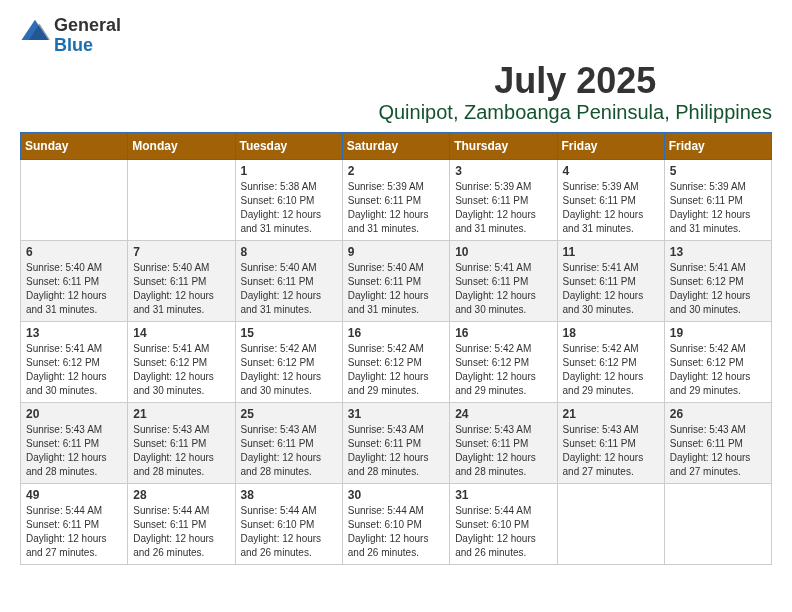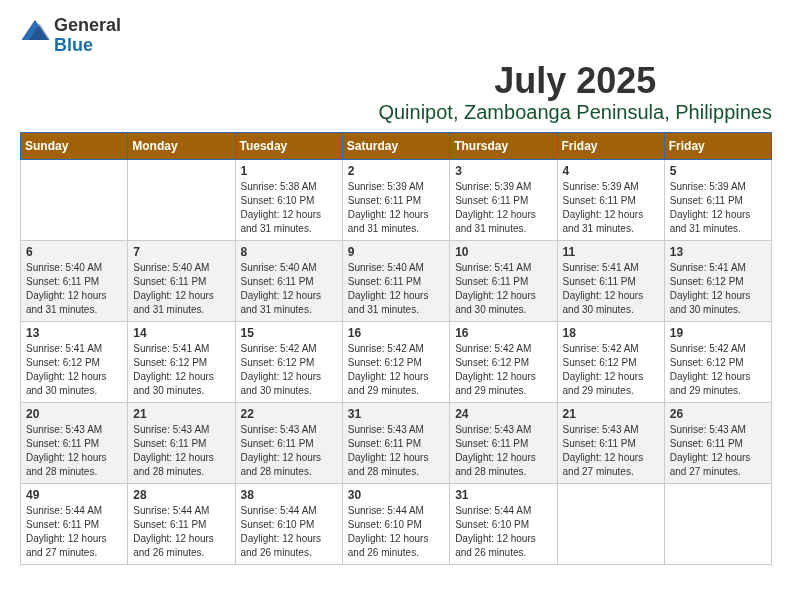--- a/index.html
+++ b/index.html
@@ -206,21 +206,21 @@
       <tr>
         <td>
           <span class="day-number">20</span>
           <div class="day-info">Sunrise: 5:43 AM<br>Sunset: 6:11 PM<br>Daylight: 12 hours and 28 minutes.</div>
         </td>
         <td>
           <span class="day-number">21</span>
           <div class="day-info">Sunrise: 5:43 AM<br>Sunset: 6:11 PM<br>Daylight: 12 hours and 28 minutes.</div>
         </td>
         <td>
-          <span class="day-number">22</span>
+          <span class="day-number">25</span>
           <div class="day-info">Sunrise: 5:43 AM<br>Sunset: 6:11 PM<br>Daylight: 12 hours and 28 minutes.</div>
         </td>
         <td>
           <span class="day-number">31</span>
           <div class="day-info">Sunrise: 5:43 AM<br>Sunset: 6:11 PM<br>Daylight: 12 hours and 28 minutes.</div>
         </td>
         <td>
           <span class="day-number">24</span>
           <div class="day-info">Sunrise: 5:43 AM<br>Sunset: 6:11 PM<br>Daylight: 12 hours and 28 minutes.</div>
         </td>

